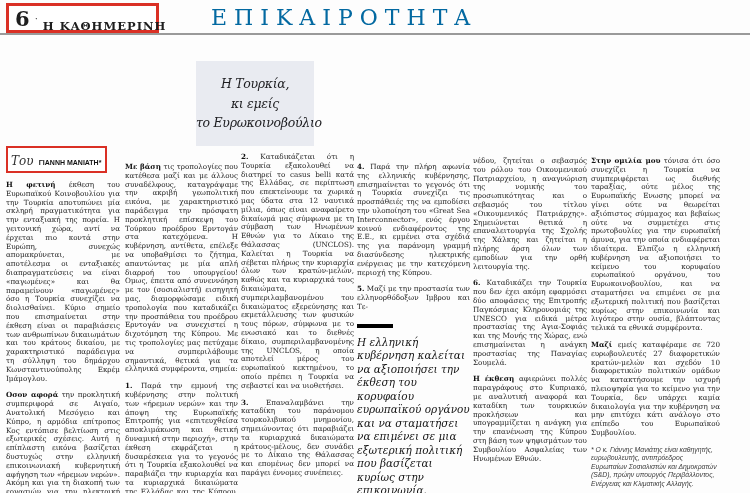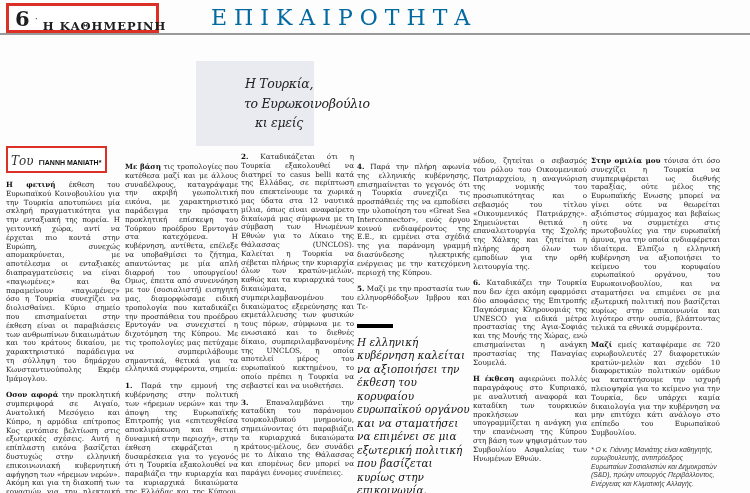--- a/index.html
+++ b/index.html
@@ -46,21 +46,20 @@
     font-family: "Liberation Sans", sans-serif;
     font-size: 8.5px; font-weight: bold; letter-spacing: 2px;
     color: #3a6ca6;
   }
   .title-box {
     position: absolute; left: 196px; top: 61px;
     width: 118px; height: 85px;
     background: #e9ebf1;
     display: flex; flex-direction: column; justify-content: center;
     text-align: center;
-    padding-left: 48px;
   }
   .title-line {
     font-size: 12.5px; font-style: italic; line-height: 1.55;
     letter-spacing: -0.3px; color: #1d1d20; white-space: nowrap;
   }
 
   
   .col { position: absolute; text-align: justify; }
   .col p.body-p { font-size: 7.2px; line-height: 8.8px; margin-bottom: 8px; color: #222; }
   .col p.body-p strong { font-weight: bold; color: #111; }
@@ -110,22 +109,22 @@
     <span class="page-number">6</span>
     <span class="sep-dot">·</span>
     <span class="masthead-title">Η ΚΑΘΗΜΕΡΙΝΗ</span>
   </div>
 
   <div class="section-title">ΕΠΙΚΑΙΡΟΤΗΤΑ</div>
 
   <div class="kicker">ΑΠΟΨΗ</div>
   <div class="title-box">
     <div class="title-line">Η Τουρκία,</div>
+    <div class="title-line">κι εμείς</div>
     <div class="title-line">το Ευρωκοινοβούλιο</div>
-    <div class="title-line">κι εμείς</div>
   </div>
 
   <div class="col intro-col">
     <div class="byline-box">
       <span class="byline-prefix">Του</span>
       <span class="byline-name">ΓΙΑΝΝΗ ΜΑΝΙΑΤΗ*</span>
     </div>
     <p class="body-p"><strong>Η φετινή</strong> <span>έκθεση του Ευρωπαϊκού Κοινοβουλίου για την Τουρκία αποτυπώνει μία σκληρή πραγματικότητα για την ενταξιακή της πορεία. Η γειτονική χώρα, αντί να έρχεται πιο κοντά στην Ευρώπη, συνεχώς απομακρύνεται, με αποτέλεσμα οι ενταξιακές διαπραγματεύσεις να είναι «παγωμένες» και θα παραμείνουν «παγωμένες» όσο η Τουρκία συνεχίζει να διολισθαίνει. Κύριο σημείο που επισημαίνεται στην έκθεση είναι οι παραβιάσεις των ανθρωπίνων δικαιωμάτων και του κράτους δικαίου, με χαρακτηριστικό παράδειγμα τη σύλληψη του δημάρχου Κωνσταντινούπολης Εκρέμ Ιμάμογλου.</span></p>
     <p class="body-p"><strong>Οσον αφορά</strong> <span>την προκλητική συμπεριφορά σε Αιγαίο, Ανατολική Μεσόγειο και Κύπρο, η αρμόδια επίτροπος Κος εντόπισε βελτίωση στις εξωτερικές σχέσεις. Αυτή η επίπλαστη εικόνα βασίζεται δυστυχώς στην ελληνική επικοινωνιακή κυβερνητική αφήγηση των «ήρεμων νερών». Ακόμη και για τη διακοπή των εργασιών για την ηλεκτρική διασύνδεση Ελλάδας και Κύπρου, ένα ευρωπαϊκό έργο κοινού ενδιαφέροντος εντός της επίσημα αναγνωρισμένης ελληνικής ΑΟΖ, η κυβέρνηση δεν αναγνωρίζει ότι υπάρχει πρόβλημα με την Τουρκία.</span></p>
   </div>

